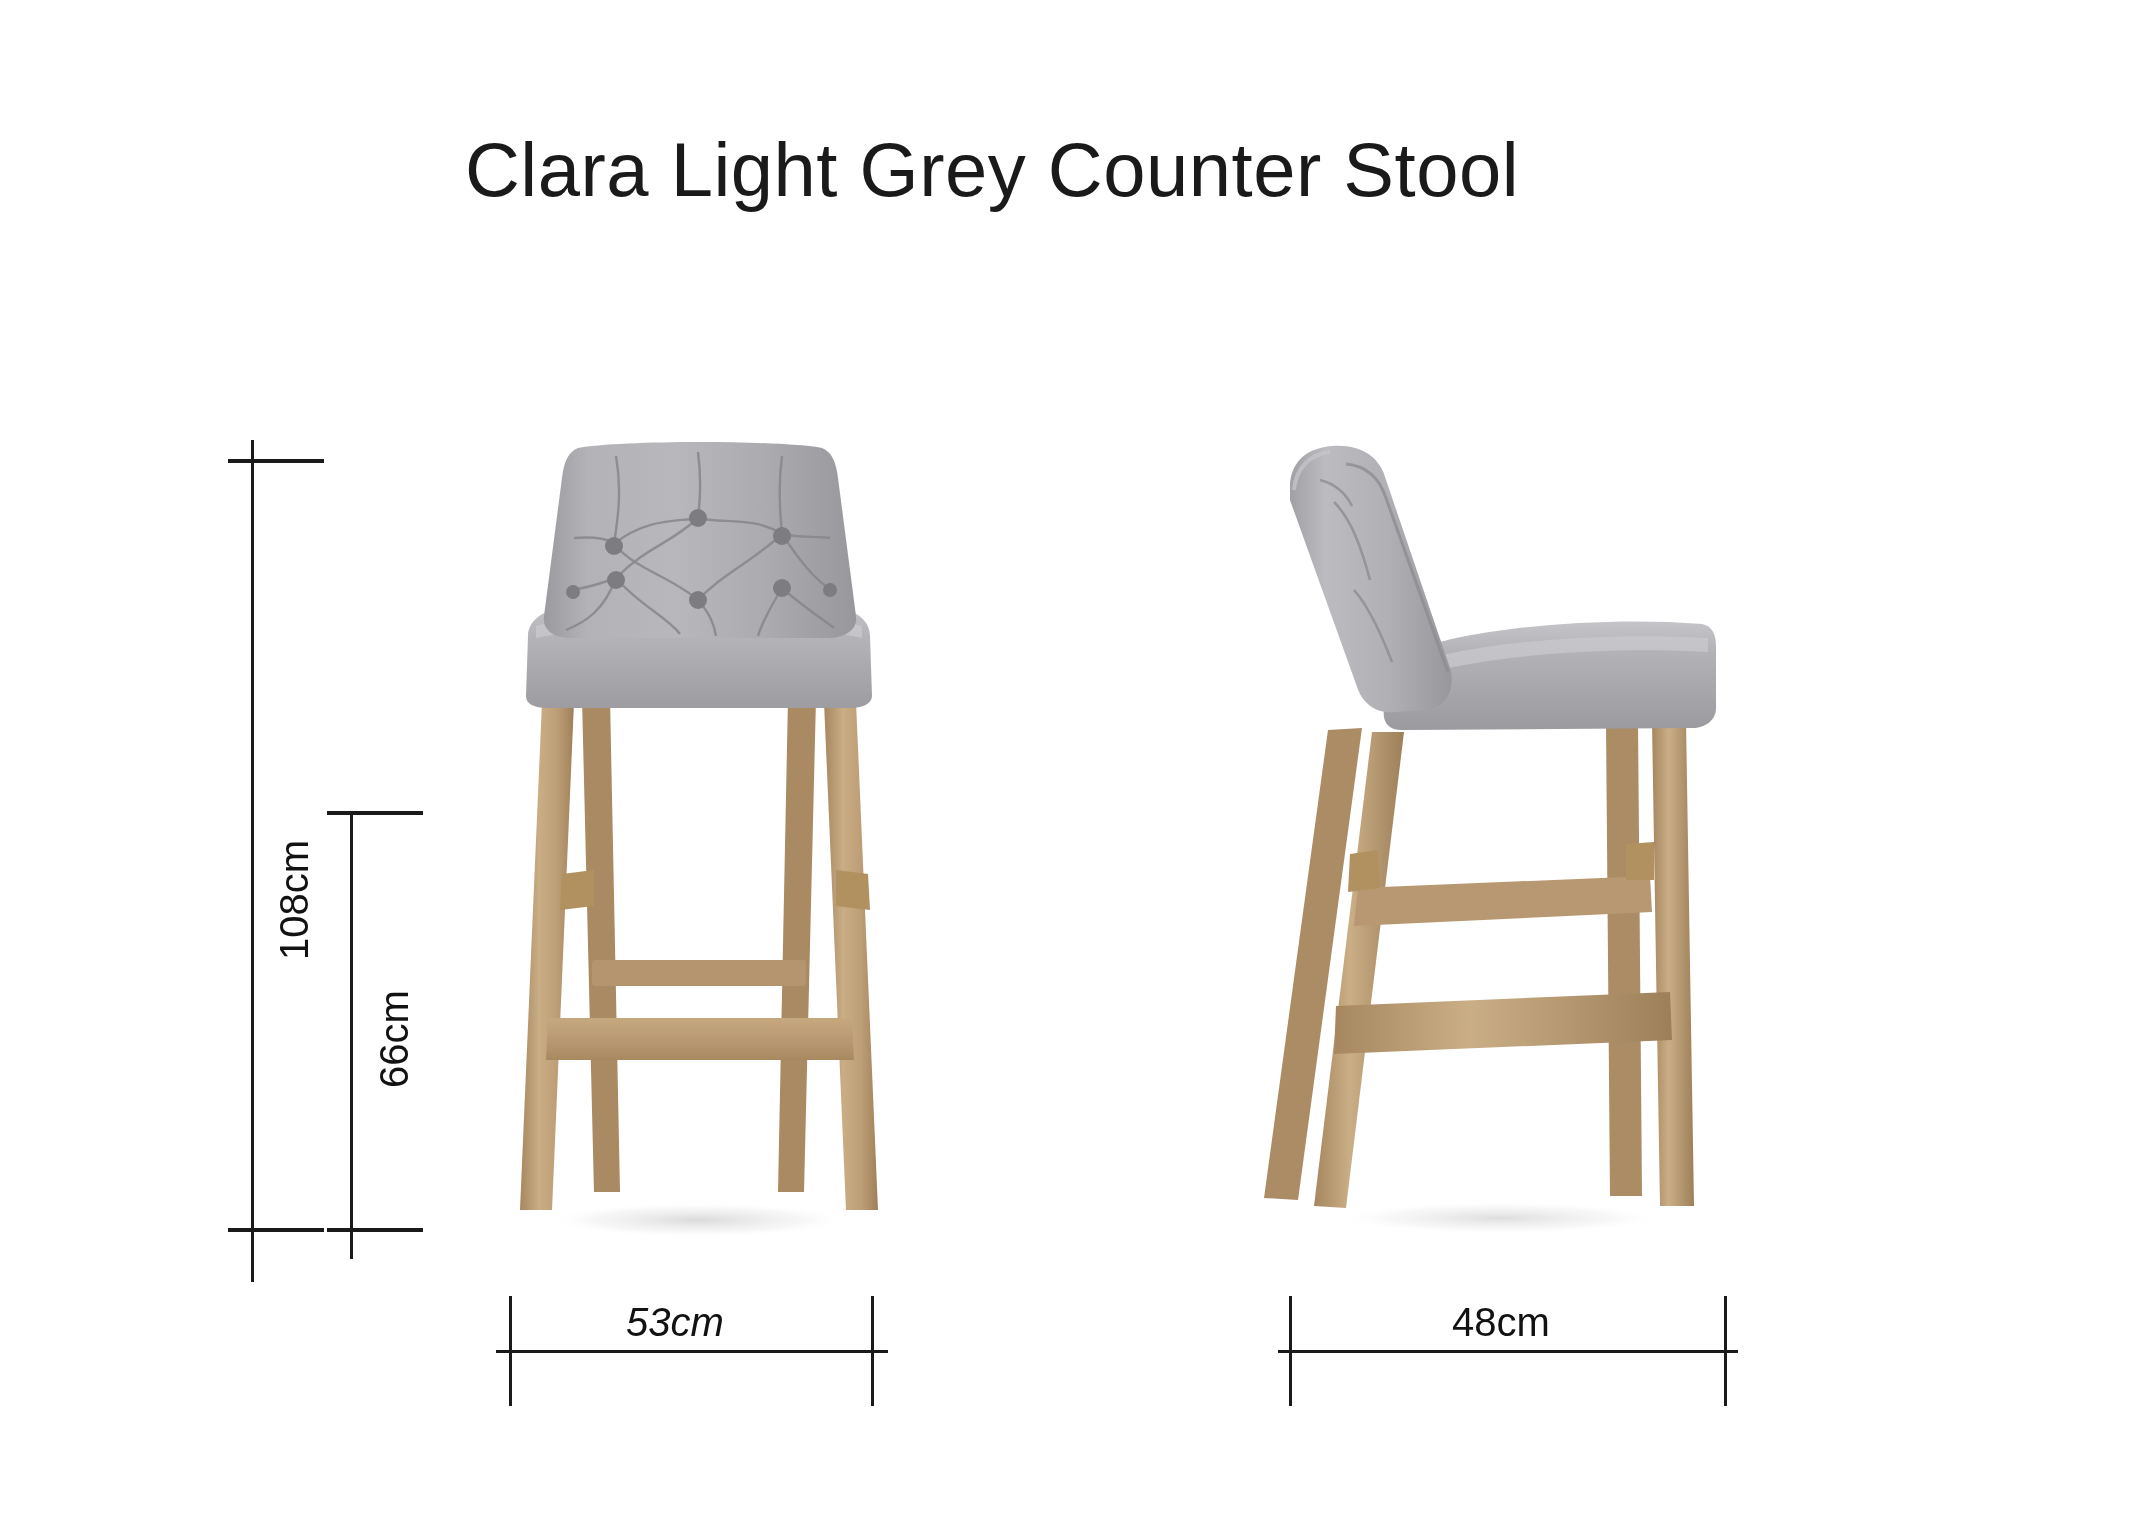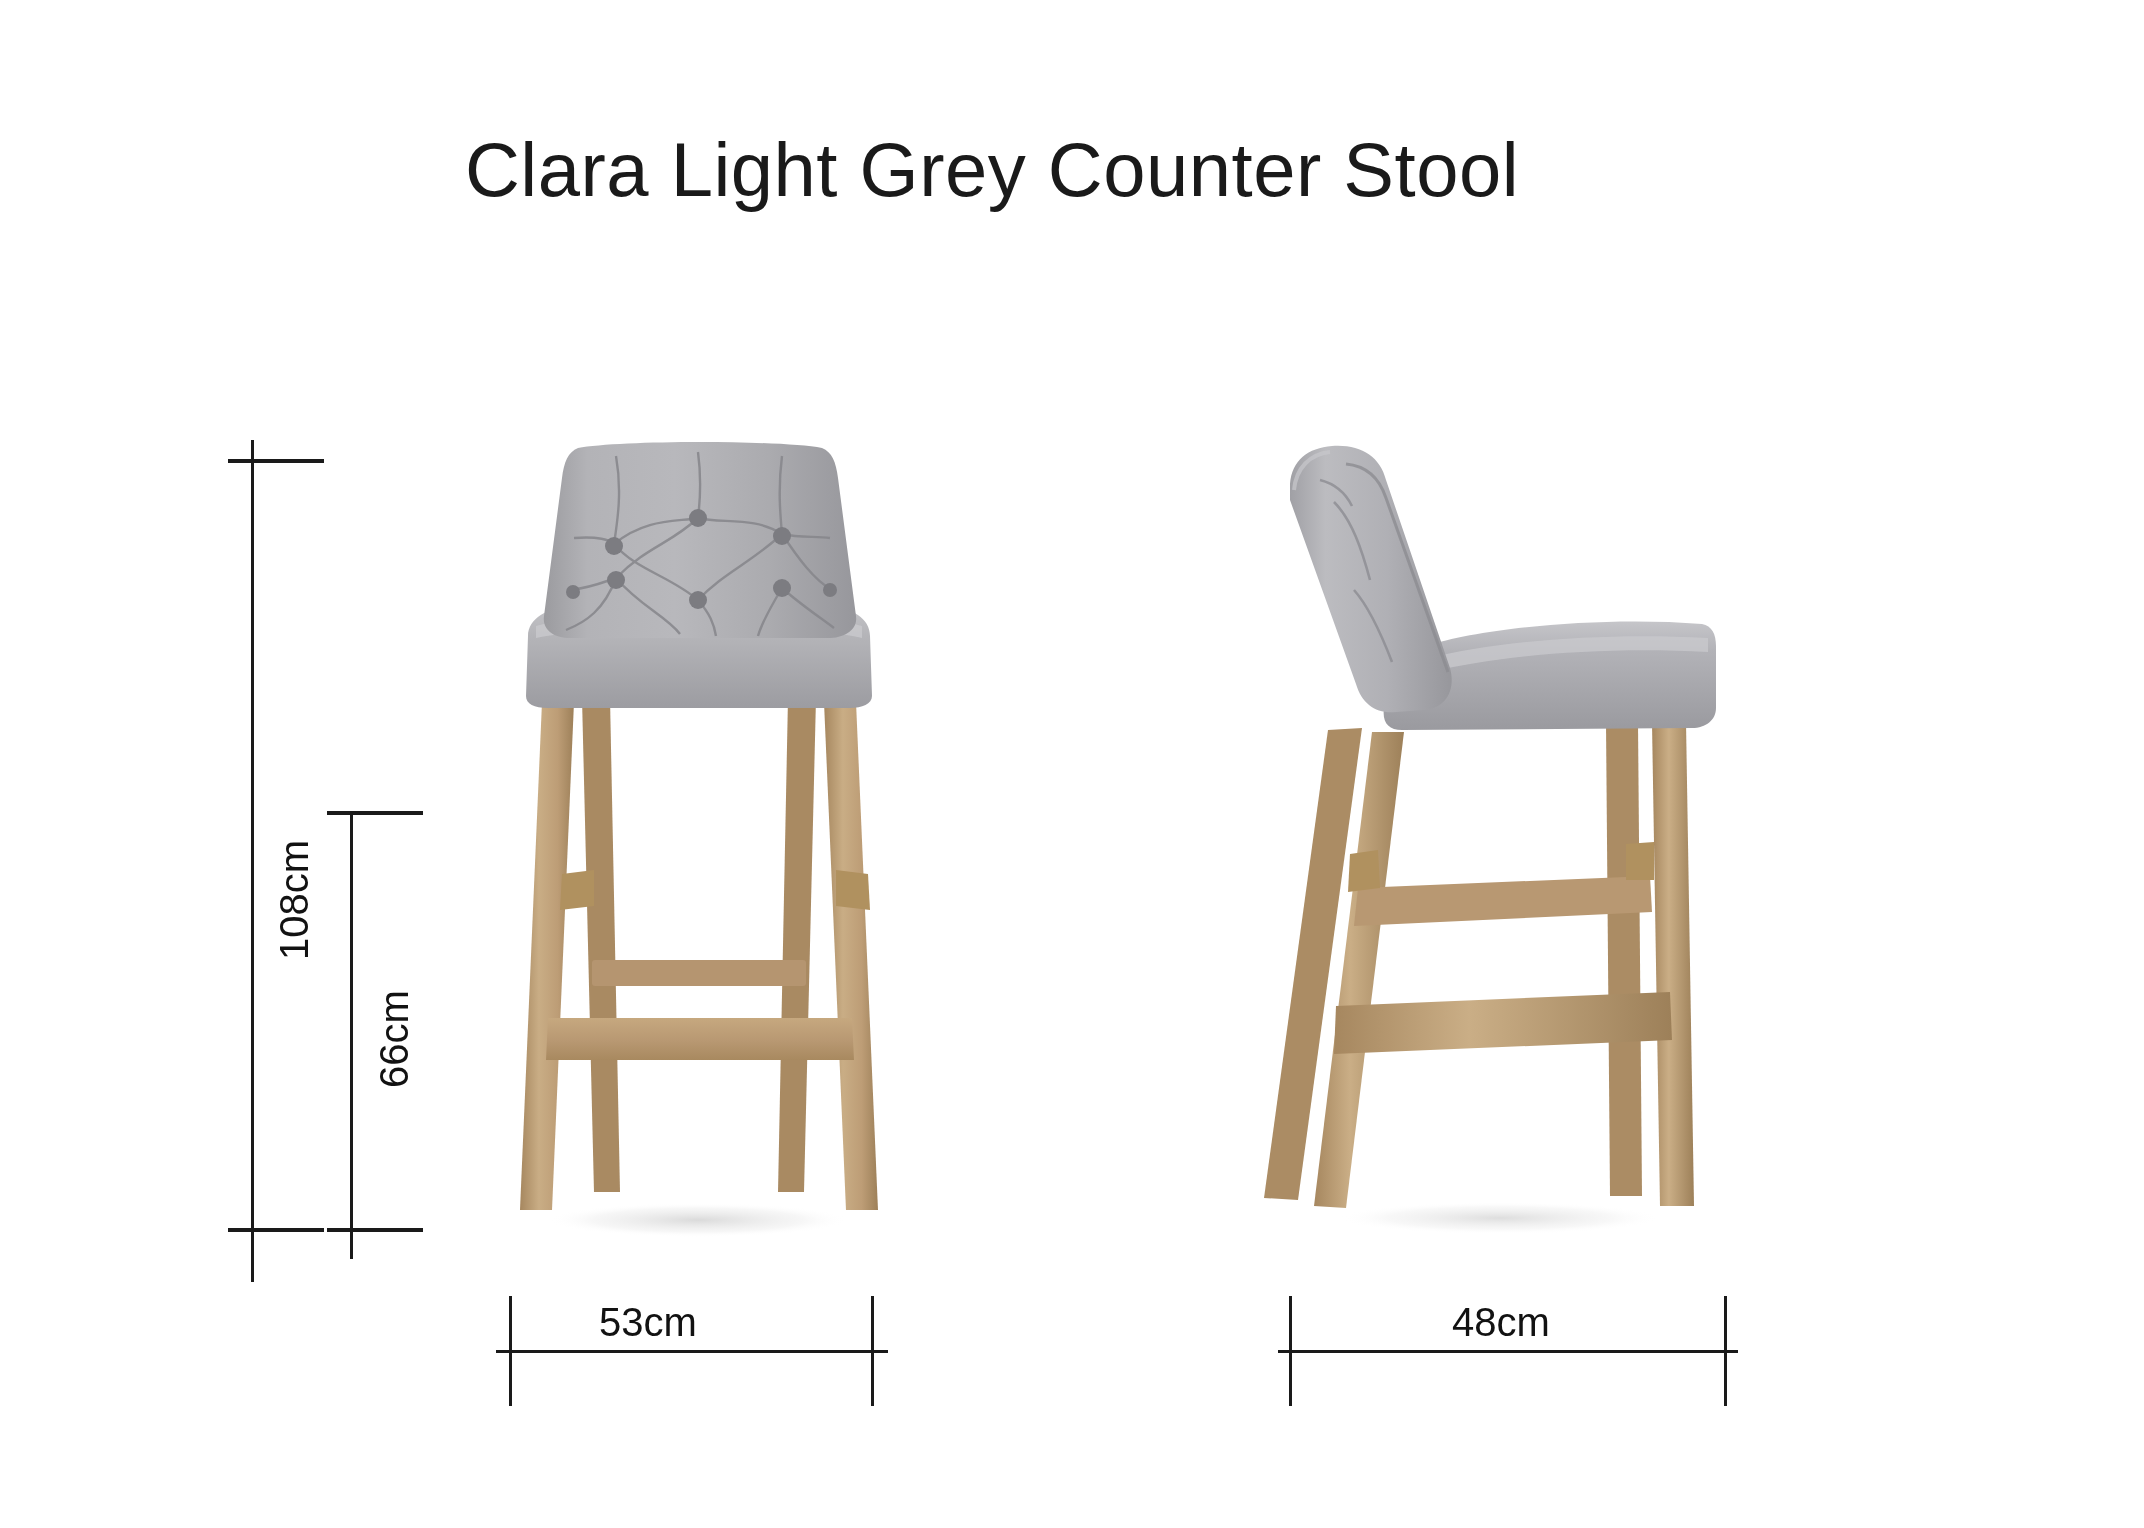--- a/index.html
+++ b/index.html
@@ -195,21 +195,21 @@
           <circle cx="360" cy="150" r="7"></circle>
         </g>
       </g>
     </svg>
   </div>
 
   <div>
     <div class="dim-line-h" style="left:496px; top:1350px; width:392px;"></div>
     <div class="tick-v" style="left:509px; top:1296px; height:110px;"></div>
     <div class="tick-v" style="left:871px; top:1296px; height:110px;"></div>
-    <div class="dim-label" style="left:599px; top:1300px;">53cm</div>
+    <div class="dim-label" style="left:626px; top:1300px;font-style:italic;">53cm</div>
   </div>
 
   <div class="figure" style="left:1250px; top:440px; width:520px; height:810px;">
     <svg width="520" height="810" viewBox="0 0 520 810" xmlns="http://www.w3.org/2000/svg">
       <defs>
         <linearGradient id="svBack" x1="0" y1="0" x2="1" y2="0">
           <stop offset="0%" stop-color="#a0a0a5"></stop>
           <stop offset="22%" stop-color="#bcbcc0"></stop>
           <stop offset="60%" stop-color="#b0b0b5"></stop>
           <stop offset="100%" stop-color="#97979c"></stop>

